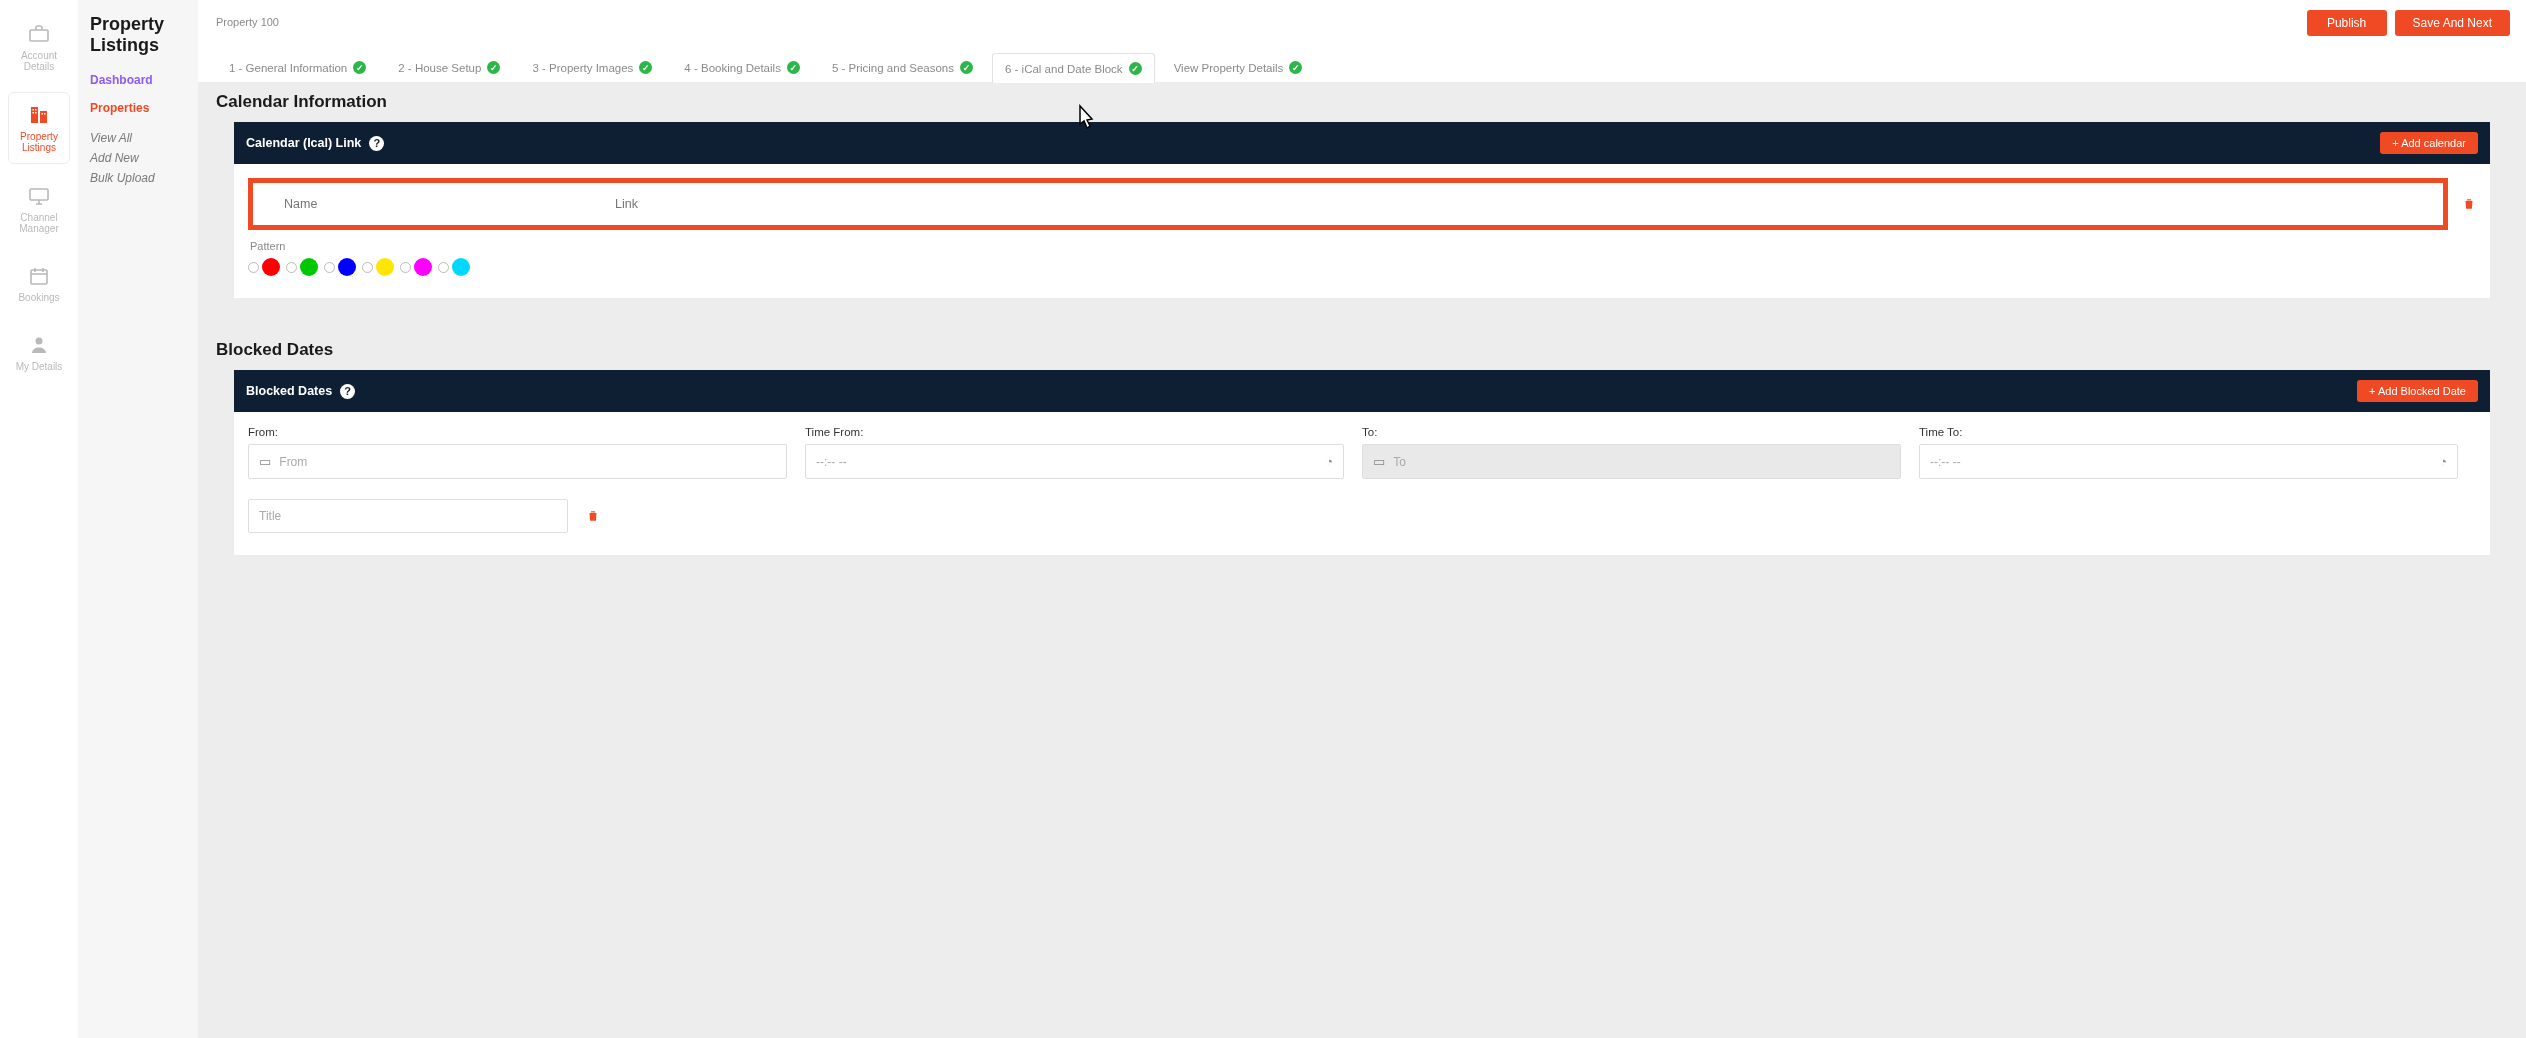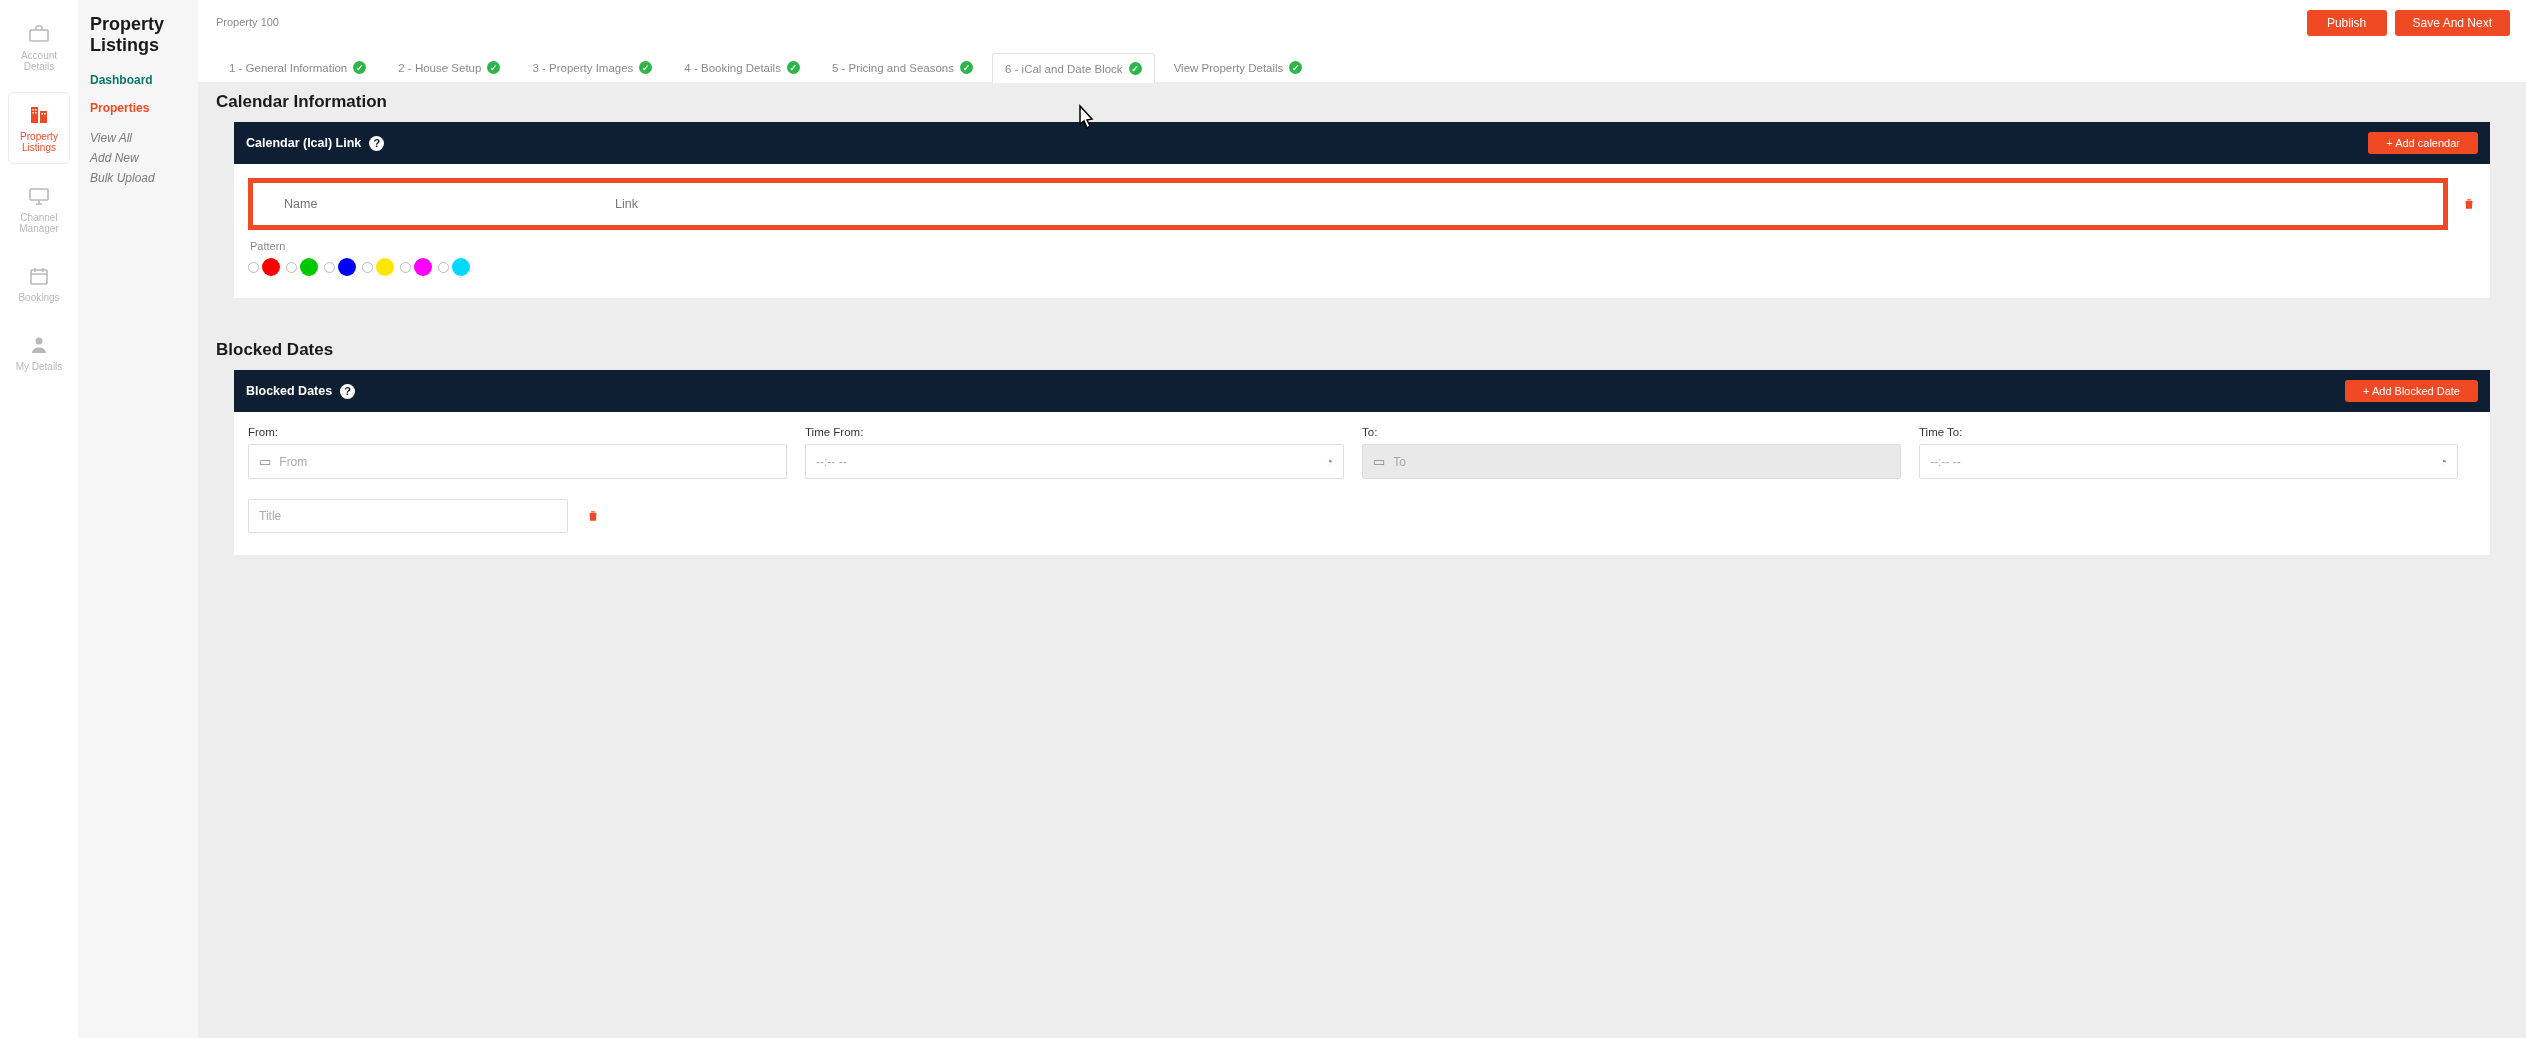--- a/index.html
+++ b/index.html
@@ -54,21 +54,21 @@
   line-height: 1.15;
   color: #1a1a1a;
 }
 .side-link {
   display: block;
   margin-top: 14px;
   font-size: 12px;
   color: #6b6b6b;
   cursor: pointer;
 }
-.side-link.bold { font-weight: 700; color: #0f766e; margin-top: 18px; }
+.side-link.bold { font-weight: 700; color: #8b5cf6; margin-top: 18px; }
 .side-link.active { color: #f04a24; font-weight: 700; }
 .sub { margin-top: 16px; font-style: italic; }
 .sub .side-link { margin-top: 6px; font-weight: 400; color: #7a7a7a; }
 
 
 .main {
   flex: 1;
   background: #eeeded;
   padding: 0;
   position: relative;
@@ -171,21 +171,21 @@
   border-radius: 50%;
   background: #fff; color: #0f1f33;
   font-size: 11px; font-weight: 800;
   display: inline-flex; align-items: center; justify-content: center;
 }
 .btn-sm {
   background: #f04a24;
   color: #fff;
   border: none;
   border-radius: 3px;
-  padding: 5px 18px;
+  padding: 5px 12px;
   font-size: 11px;
   cursor: pointer;
   display: inline-flex; align-items: center; gap: 4px;
 }
 .panel-body { padding: 14px 14px 22px 14px; background: #fff; }
 
 
 .cal-row {
   display: flex;
   align-items: center;

